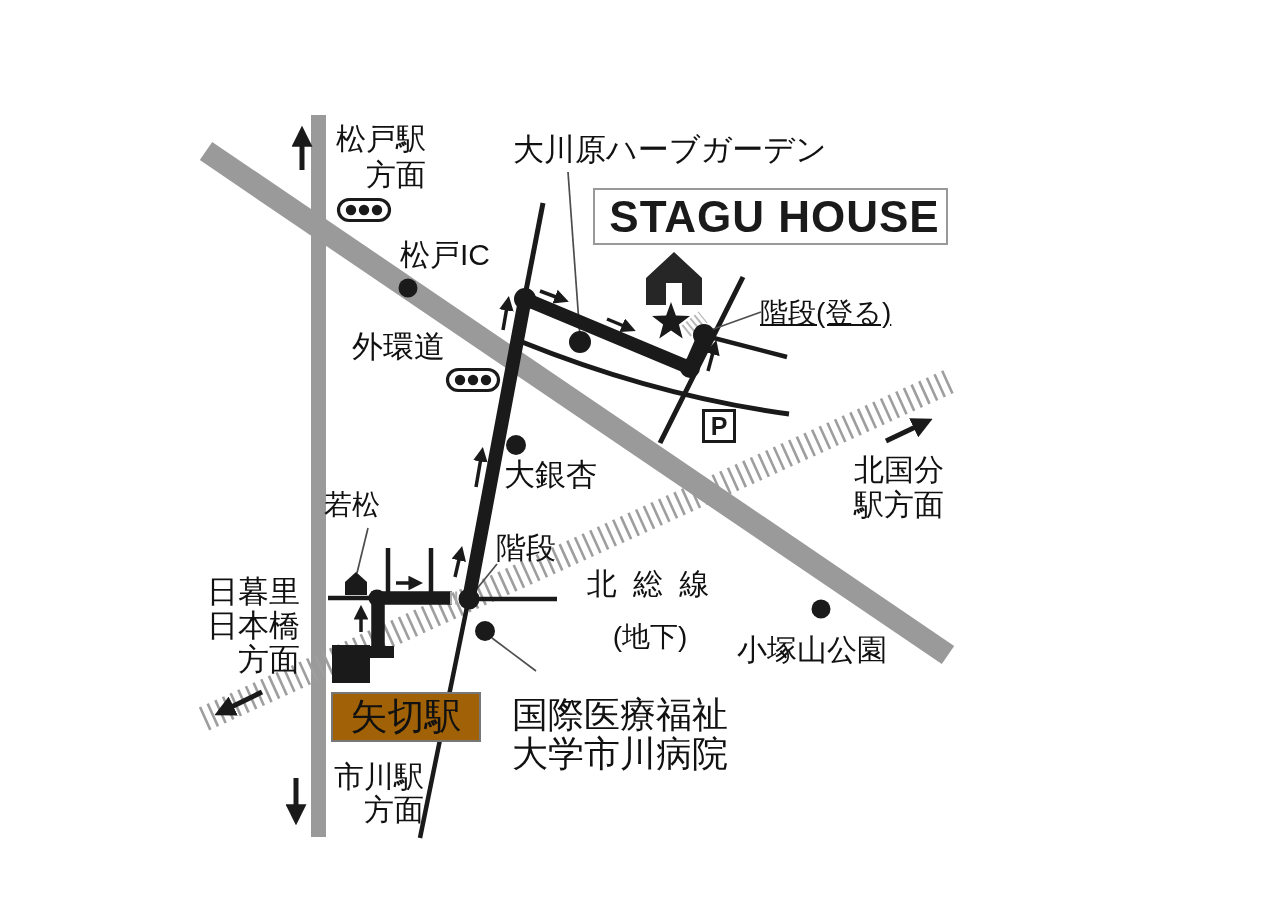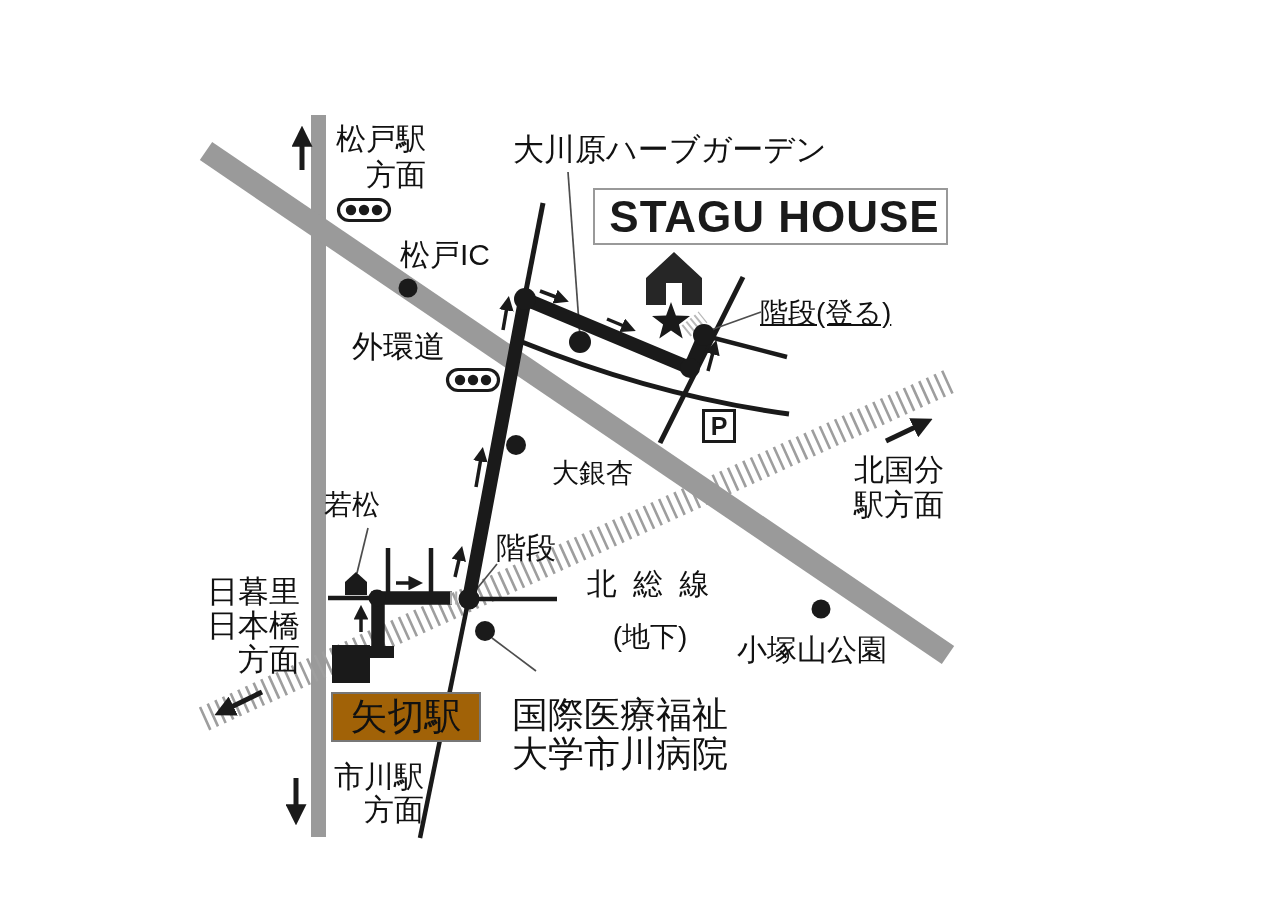--- a/index.html
+++ b/index.html
@@ -147,21 +147,21 @@
   <div class="p-box">P</div>
 
   <div class="lbl" style="left:336px;top:121px;font-size:30px;line-height:1.2;">松戸駅
 方面</div>
   <div class="lbl" style="left:477px;top:133px;font-size:31px;margin-left:36px;">大川原ハーブガーデン</div>
   <div class="lbl" style="left:760px;top:297px;font-size:28px;text-decoration:underline;">階段(登る)</div>
   <div class="lbl" style="left:400px;top:238px;font-size:30px;">松戸IC</div>
   <div class="lbl" style="left:352px;top:330px;font-size:31px;">外環道</div>
   <div class="lbl" style="left:854px;top:452px;font-size:30px;line-height:1.17;">北国分
 駅方面</div>
-  <div class="lbl" style="left:504px;top:458px;font-size:27px;margin-left:48px;">大銀杏</div>
+  <div class="lbl" style="left:504px;top:458px;font-size:31px;">大銀杏</div>
   <div class="lbl" style="left:324px;top:489px;font-size:28px;">若松</div>
   <div class="lbl" style="left:496px;top:531px;font-size:30px;">階段</div>
   <div class="hokuso">
     <div class="l1">北 総 線</div>
     <div class="l2">(地下)</div>
   </div>
   <div class="lbl" style="left:737px;top:633px;font-size:30px;">小塚山公園</div>
   <div class="lbl" style="left:207px;top:575px;font-size:31px;line-height:1.1;">日暮里
 日本橋
 方面</div>

